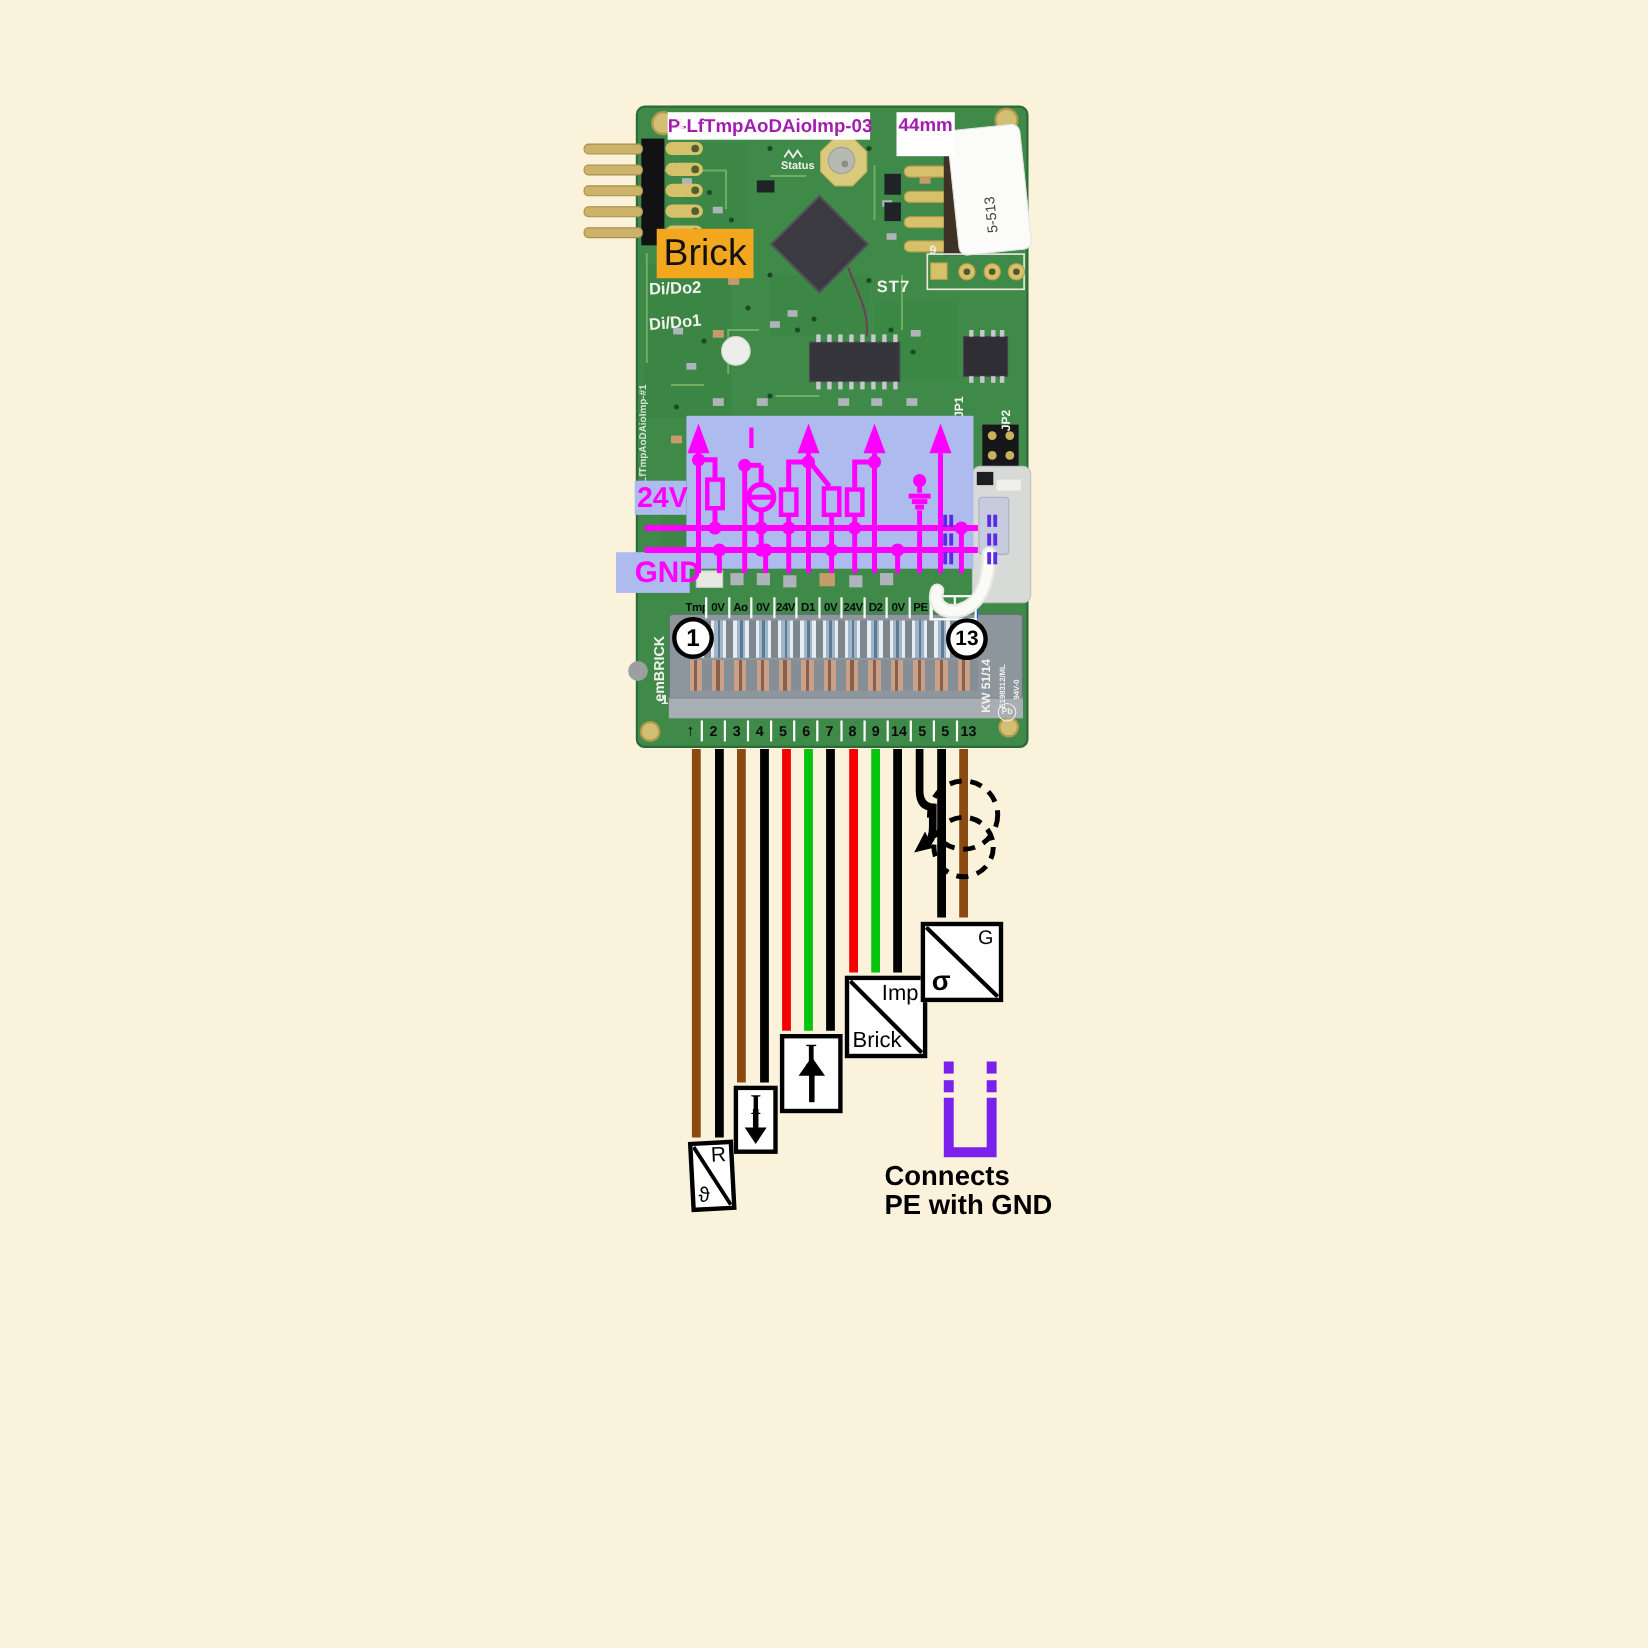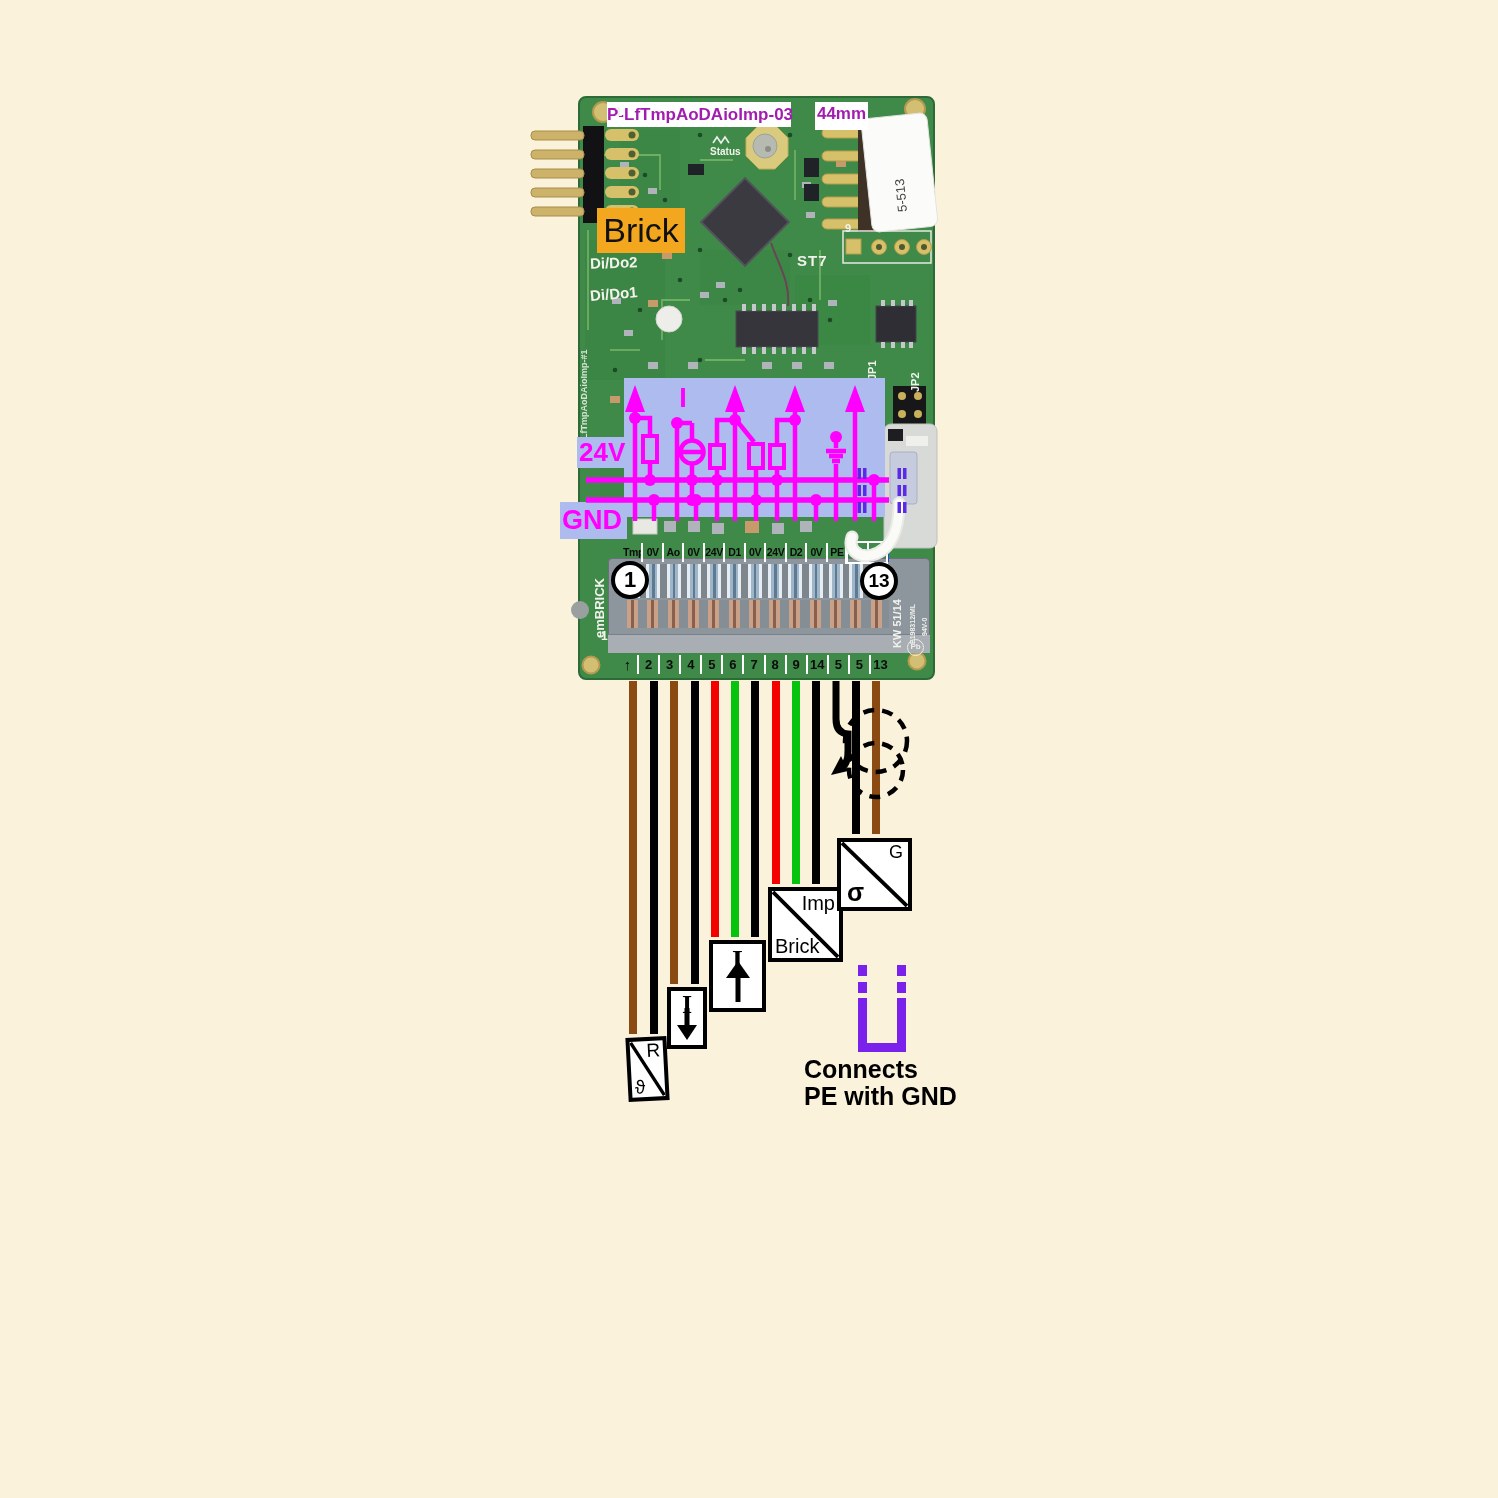--- a/index.html
+++ b/index.html
@@ -214,21 +214,21 @@
     <rect x="888" y="429" width="15" height="12" fill="#1E1E20"></rect>
     <rect x="906" y="436" width="22" height="10" fill="#EFEFEC"></rect>
   </svg>
 
   <div class="abs" style="left:866px;top:115px;width:65px;height:113px;background:#FBFBF9;border:1px solid #E3E3DE;
               border-radius:8px;transform:rotate(-6deg);">
     <span class="vtext" style="position:absolute;left:24px;top:18px;height:78px;font-size:13px;color:#444;">5-513</span>
   </div>
 
   <div class="whitebox" style="left:607px;top:102px;width:184px;height:25px;font-size:17px;line-height:25px;">P-LfTmpAoDAioImp-03</div>
-  <div class="whitebox" style="left:815px;top:102px;width:53px;height:28px;font-size:17px;line-height:24px;">44mm</div>
+  <div class="whitebox" style="left:815px;top:102px;width:53px;height:40px;font-size:17px;line-height:24px;">44mm</div>
 
   <div class="abs" style="left:597px;top:208px;width:88px;height:45px;background:#F2A71F;color:#111;
               font-size:34px;text-align:center;line-height:44px;">
     <span>Brick</span>
   </div>
 
   <div class="silk" style="left:615px;top:104px;font-size:13px;">1</div>
   <div class="silk" style="left:710px;top:146px;font-size:10px;">Status</div>
   <div class="silk" style="left:797px;top:252px;font-size:15px;letter-spacing:1px;">ST7</div>
   <div class="silk" style="left:590px;top:254px;font-size:15px;transform:rotate(-2deg);">Di/Do2</div>
@@ -293,21 +293,21 @@
   <div class="abs" style="left:907px;top:639px;width:17px;height:17px;border:1.5px solid #EDEDE6;border-radius:50%;
               box-sizing:border-box;color:#EDEDE6;font-size:8px;font-weight:bold;text-align:center;line-height:14px;">
     <span>Pb</span>
   </div>
 
   <div class="bluepanel" style="left:624px;top:378px;width:261px;height:139px;"></div>
   <div class="bluepanel" style="left:577px;top:437px;width:47px;height:31px;">
     <span class="mag" style="font-size:26px;line-height:31px;padding-left:2px;display:block;">24V</span>
   </div>
   <div class="bluepanel" style="left:560px;top:502px;width:67px;height:37px;">
-    <span class="mag" style="font-size:27px;line-height:37px;padding-left:2px;display:block;">GND</span>
+    <span class="mag" style="font-size:27px;line-height:37px;padding-left:17px;display:block;">GND</span>
   </div>
 
   <svg id="gfx" width="1498" height="1498" viewBox="0 0 1498 1498">
 
     <path d="M899 503 C899 528 892 550 872 555 C857 558 848 549 852 537" stroke="#E9E9E5" stroke-width="13" fill="none" stroke-linecap="round"></path>
     <path d="M899 503 C899 528 892 550 872 555 C857 558 848 549 852 537" stroke="#FAFAF7" stroke-width="9" fill="none" stroke-linecap="round"></path>
 
     <g stroke="#FF00FF" stroke-width="4.5" fill="none">
       <path d="M586 480 H889" stroke-width="5.5"></path>
       <path d="M586 500 H889" stroke-width="5.5"></path>

